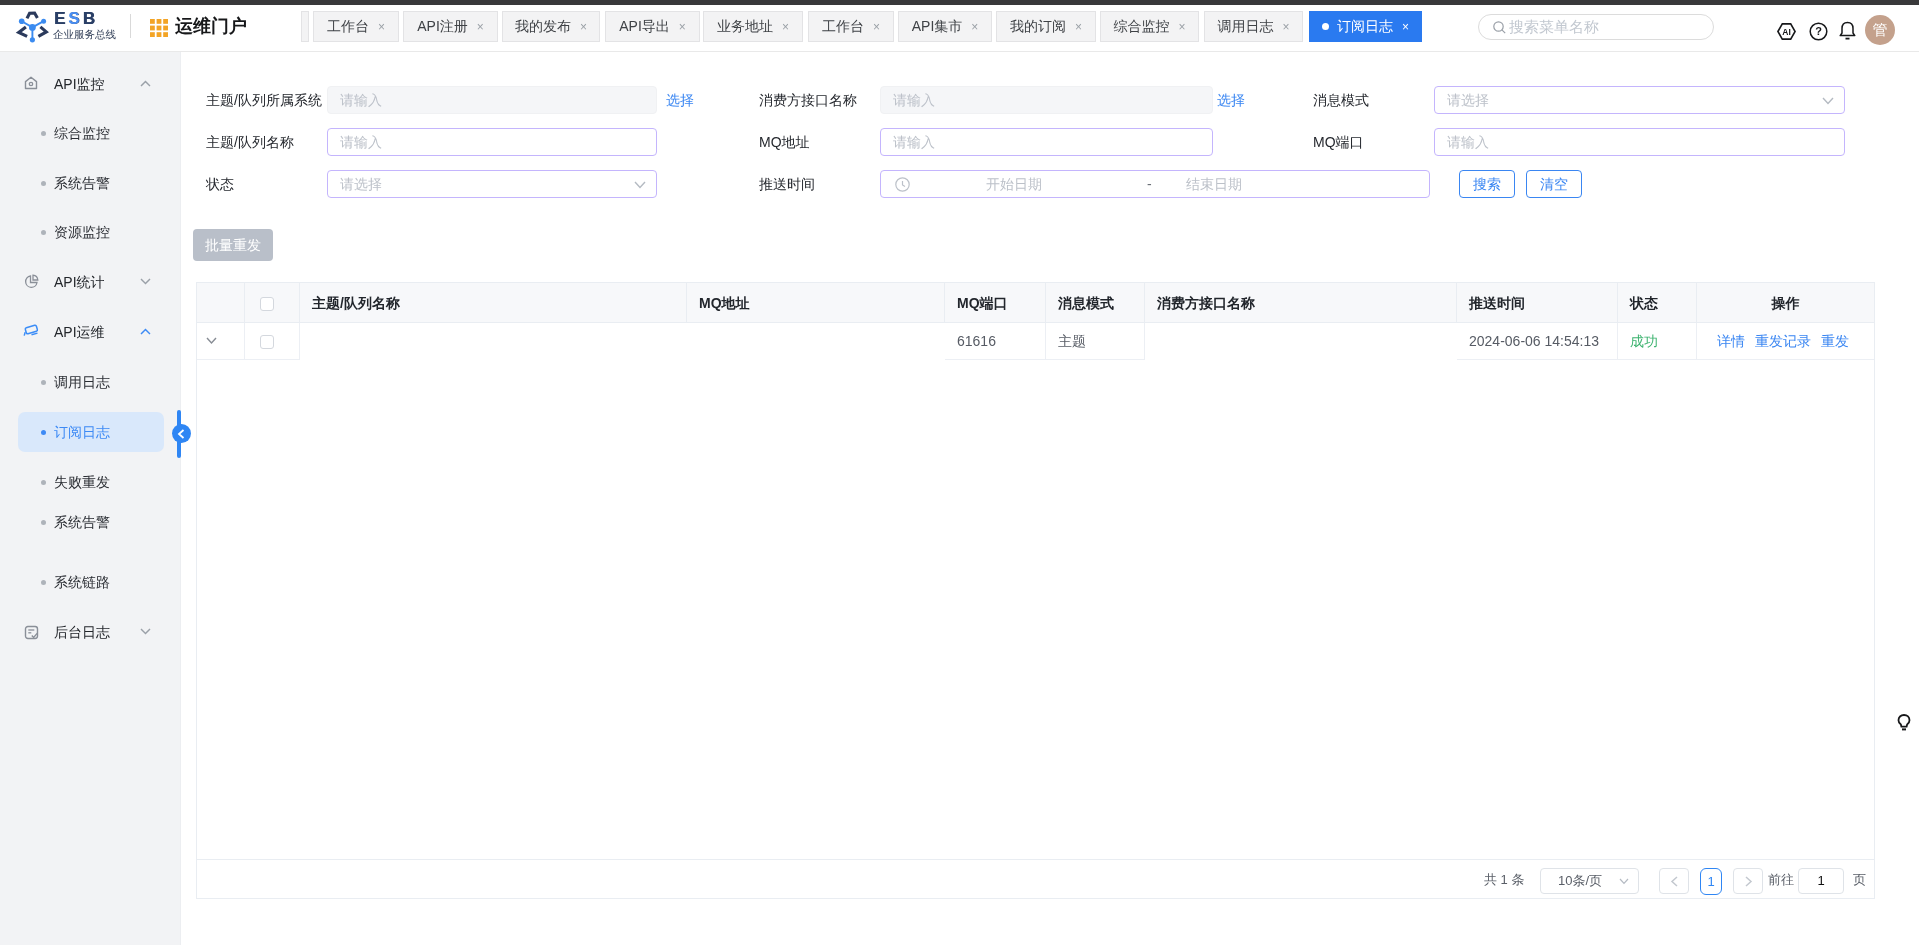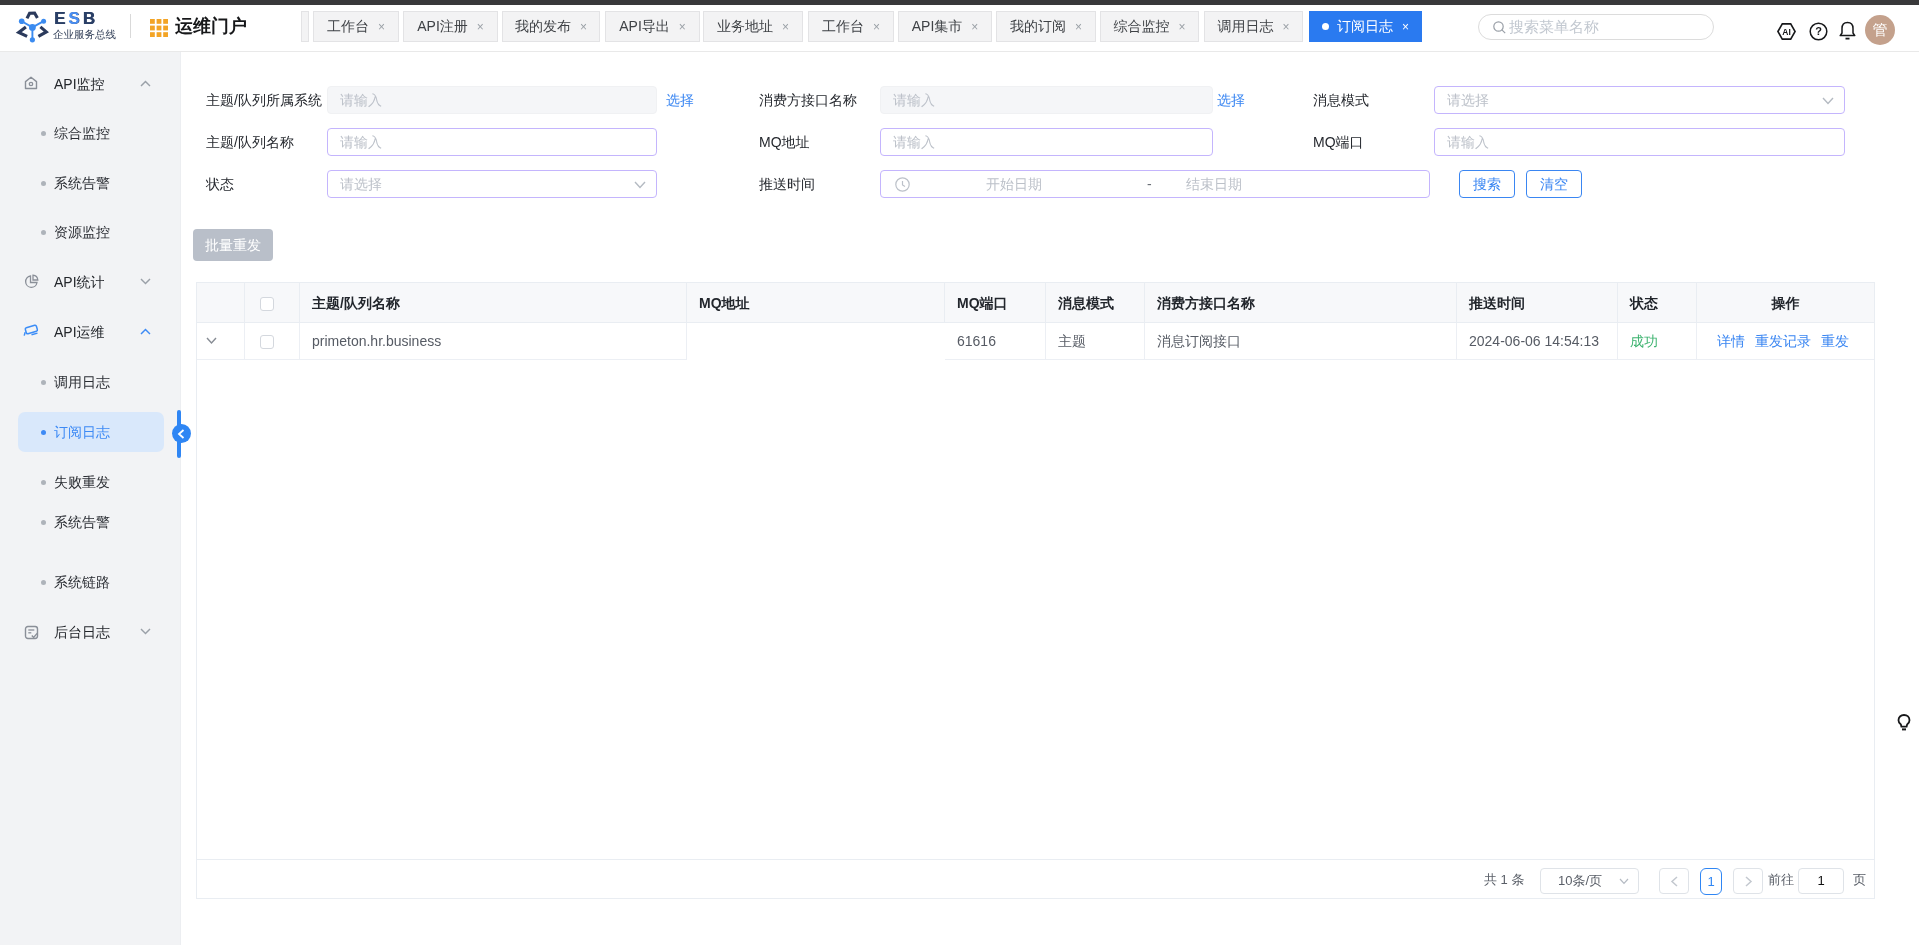--- a/index.html
+++ b/index.html
@@ -293,24 +293,22 @@
 <div class="th pad" style="left:490px; width:258px;">MQ地址</div>
 <div class="th pad" style="left:748px; width:101px;">MQ端口</div>
 <div class="th pad" style="left:849px; width:99px;">消息模式</div>
 <div class="th pad" style="left:948px; width:312px;">消费方接口名称</div>
 <div class="th pad" style="left:1260px; width:161px;">推送时间</div>
 <div class="th pad" style="left:1421px; width:79px;">状态</div>
 <div class="th" style="left:1500px; width:177px; border-right:none; text-align:center;">操作</div>
 
 <div class="td" style="left:0; width:48px;"></div>
 <div class="td" style="left:48px; width:55px;"></div>
-<div class="td pad" style="left:103px; width:387px;">primeton.hr.business</div>
 <div class="td pad" style="left:748px; width:101px;">61616</div>
 <div class="td pad" style="left:849px; width:99px;">主题</div>
-<div class="td pad" style="left:948px; width:312px;">消息订阅接口</div>
 <div class="td pad" style="left:1260px; width:161px;">2024-06-06 14:54:13</div>
 <div class="td pad" style="left:1421px; width:79px; color:#3eb370;">成功</div>
 <div class="td" style="left:1500px; width:177px; border-right:none; color:#3a86f2;">
 <span style="margin-left:20px;">详情</span><span style="margin-left:10px;">重发记录</span><span style="margin-left:10px;">重发</span>
 </div>
 
 <div style="position:absolute; left:63px; top:14px; width:14px; height:14px; border:1px solid #d4d8de; border-radius:3px; background:#fff;"></div>
 
 <div style="position:absolute; left:63px; top:52px; width:14px; height:14px; border:1px solid #d4d8de; border-radius:3px; background:#fff;"></div>
 

